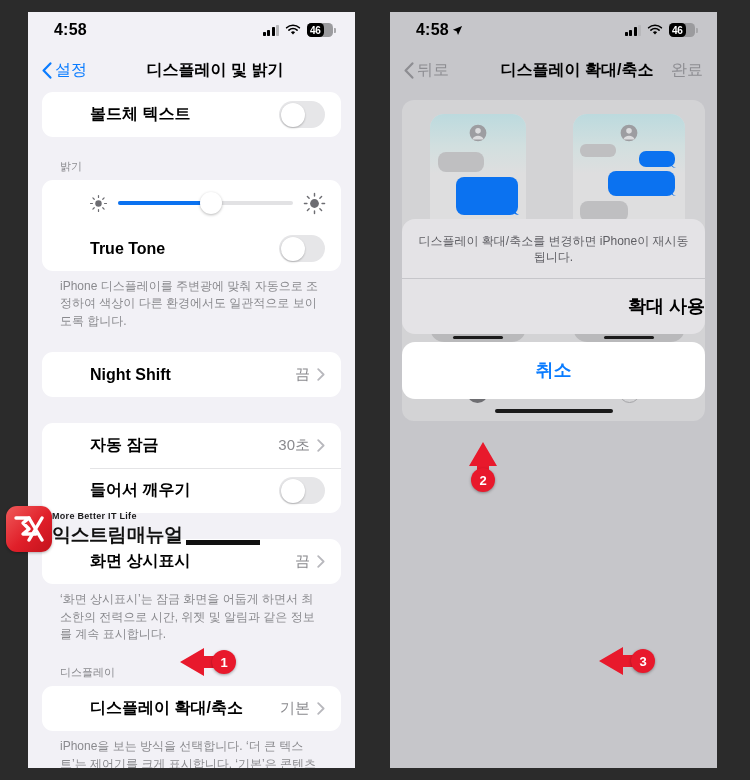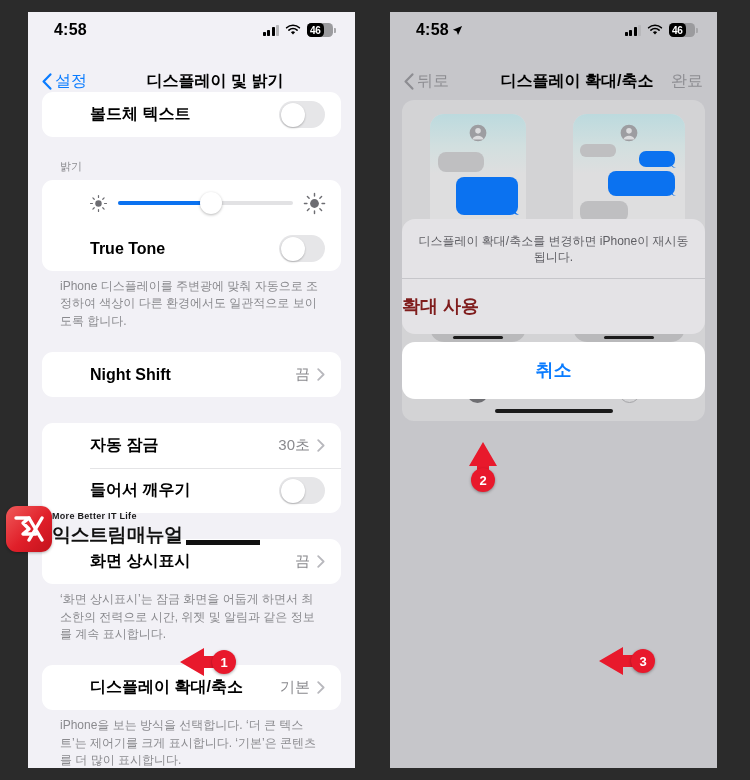--- a/index.html
+++ b/index.html
@@ -45,21 +45,21 @@
   }
   .batt .num {
     position: relative; z-index: 2; color: #fff; font-size: 10px; font-weight: bold;
     width: 100%; text-align: left; padding-left: 3px; letter-spacing: -.2px;
   }
   .batt .nub { position:absolute; right:-2.5px; top:4.5px; width:1.8px; height:5px; background:#a8a8ab; border-radius:0 1px 1px 0;}
 
   
   .navbar {
     position: relative; height: 44px;
-    display: flex; align-items: flex-end;
+    display: flex; align-items: center;
     padding: 0 14px;
   }
   .nav-back { display: flex; align-items: center; gap: 3px; color: #0a7cff; font-size: 16px; cursor: pointer; }
   .nav-back .chev { width: 10px; height: 17px; }
   .nav-title {
     position: absolute; left: 0; right: 0; text-align: center;
     font-size: 16px; font-weight: bold; color: #000; pointer-events: none; margin-left: 47px;
   }
   .nav-right { margin-left: auto; color: #0a7cff; font-size: 16px; cursor: pointer; }
 
@@ -158,22 +158,22 @@
   .sheet { position: absolute; left: 12px; right: 12px; bottom: 0; }
   .sheet-block {
     background: #e4e3e6; border-radius: 13px; overflow: hidden;
     backdrop-filter: blur(8px);
   }
   .sheet-msg {
     font-size: 12px; color: #5e5e63; text-align: center;
     padding: 14px 16px 13px; line-height: 1.35;
   }
   .sheet-btn {
-    border-top: 1px solid #c6c6ca; text-align: left;
-    font-size: 18px; color: #7f1d1d; font-weight: bold;
+    border-top: 1px solid #c6c6ca; text-align: right;
+    font-size: 18px; color: #000000; font-weight: bold;
     padding: 15px 0 16px; cursor: pointer;
   }
   .sheet-cancel {
     margin-top: 8px; background: #fff; border-radius: 13px;
     text-align: center; font-size: 18px; color: #0a7cff; font-weight: bold;
     padding: 16px 0 17px; cursor: pointer;
   }
   .sheet-home {
     margin: 10px auto 8px; width: 118px; height: 4px; border-radius: 2px; background: #1b1b1b;
   }
@@ -321,20 +321,21 @@
           <span class="row-value">끔</span>
           <svg class="chev-r" viewBox="0 0 8 13">
               <path d="M1.2 1.2 6.6 6.5l-5.4 5.3" stroke="#b8b8bd" stroke-width="1.8" fill="none" stroke-linecap="round" stroke-linejoin="round"></path>
             </svg>
         </div>
       </div>
 
       <div class="footnote">‘화면 상시표시’는 잠금 화면을 어둡게 하면서 최소한의 전력으로 시간, 위젯 및 알림과 같은 정보를 계속 표시합니다.</div>
 
       <div class="gap-md"></div>
+      <div class="sec-hdr">디스플레이</div>
 
       <div class="group">
         <div class="row">
           <span class="row-label">디스플레이 확대/축소</span>
           <span class="row-value">기본</span>
           <svg class="chev-r" viewBox="0 0 8 13">
               <path d="M1.2 1.2 6.6 6.5l-5.4 5.3" stroke="#b8b8bd" stroke-width="1.8" fill="none" stroke-linecap="round" stroke-linejoin="round"></path>
             </svg>
         </div>
       </div>

